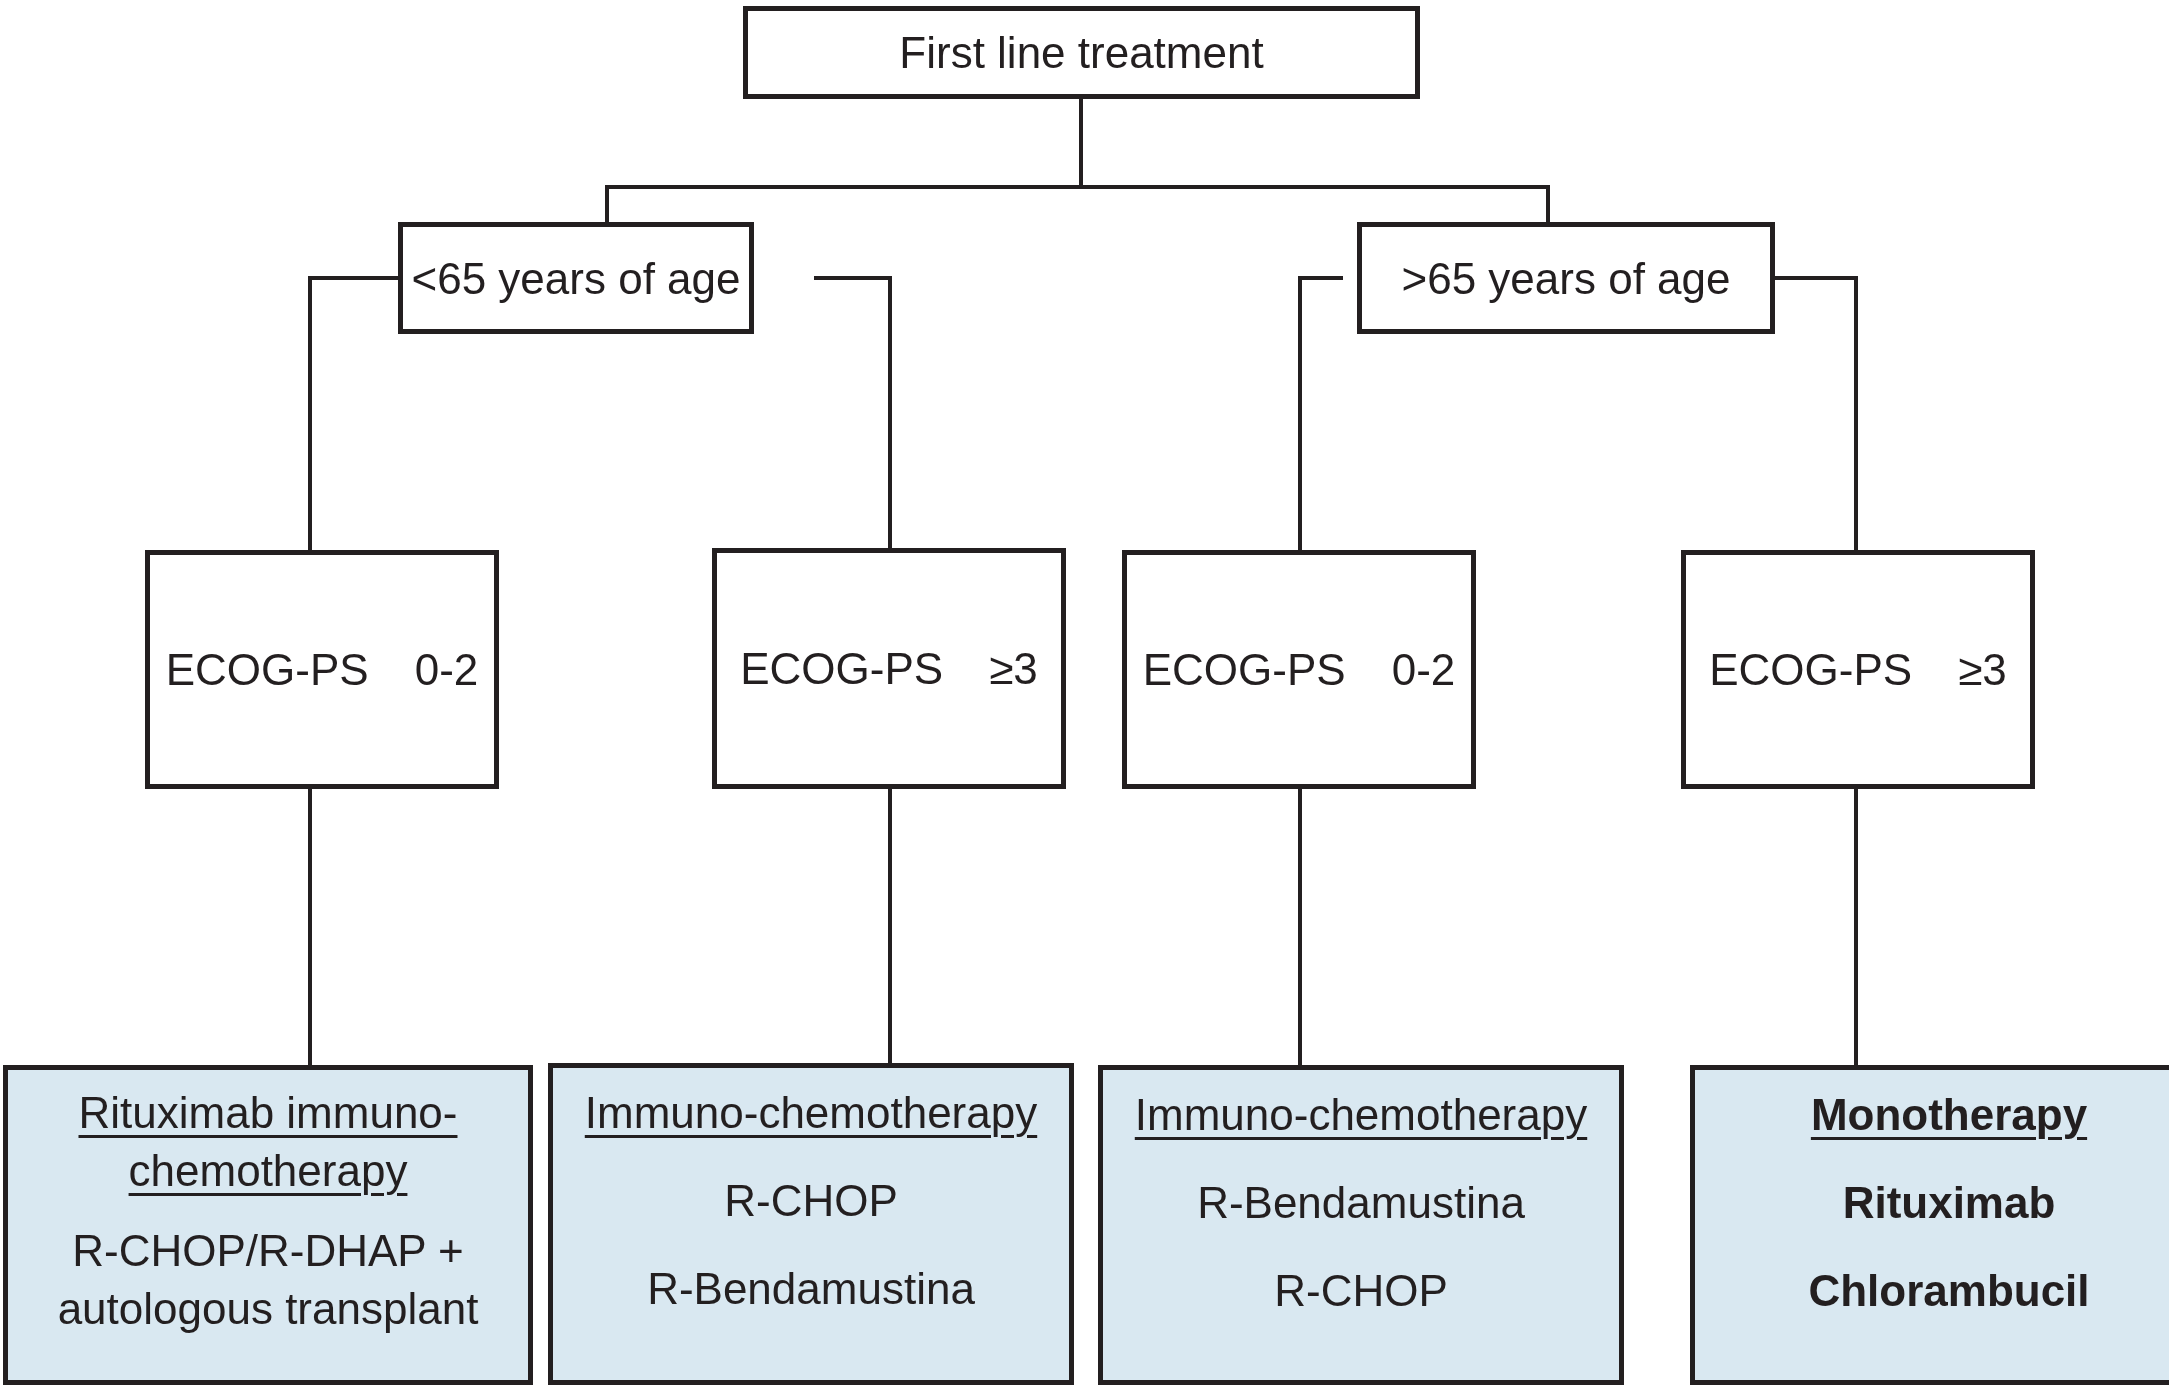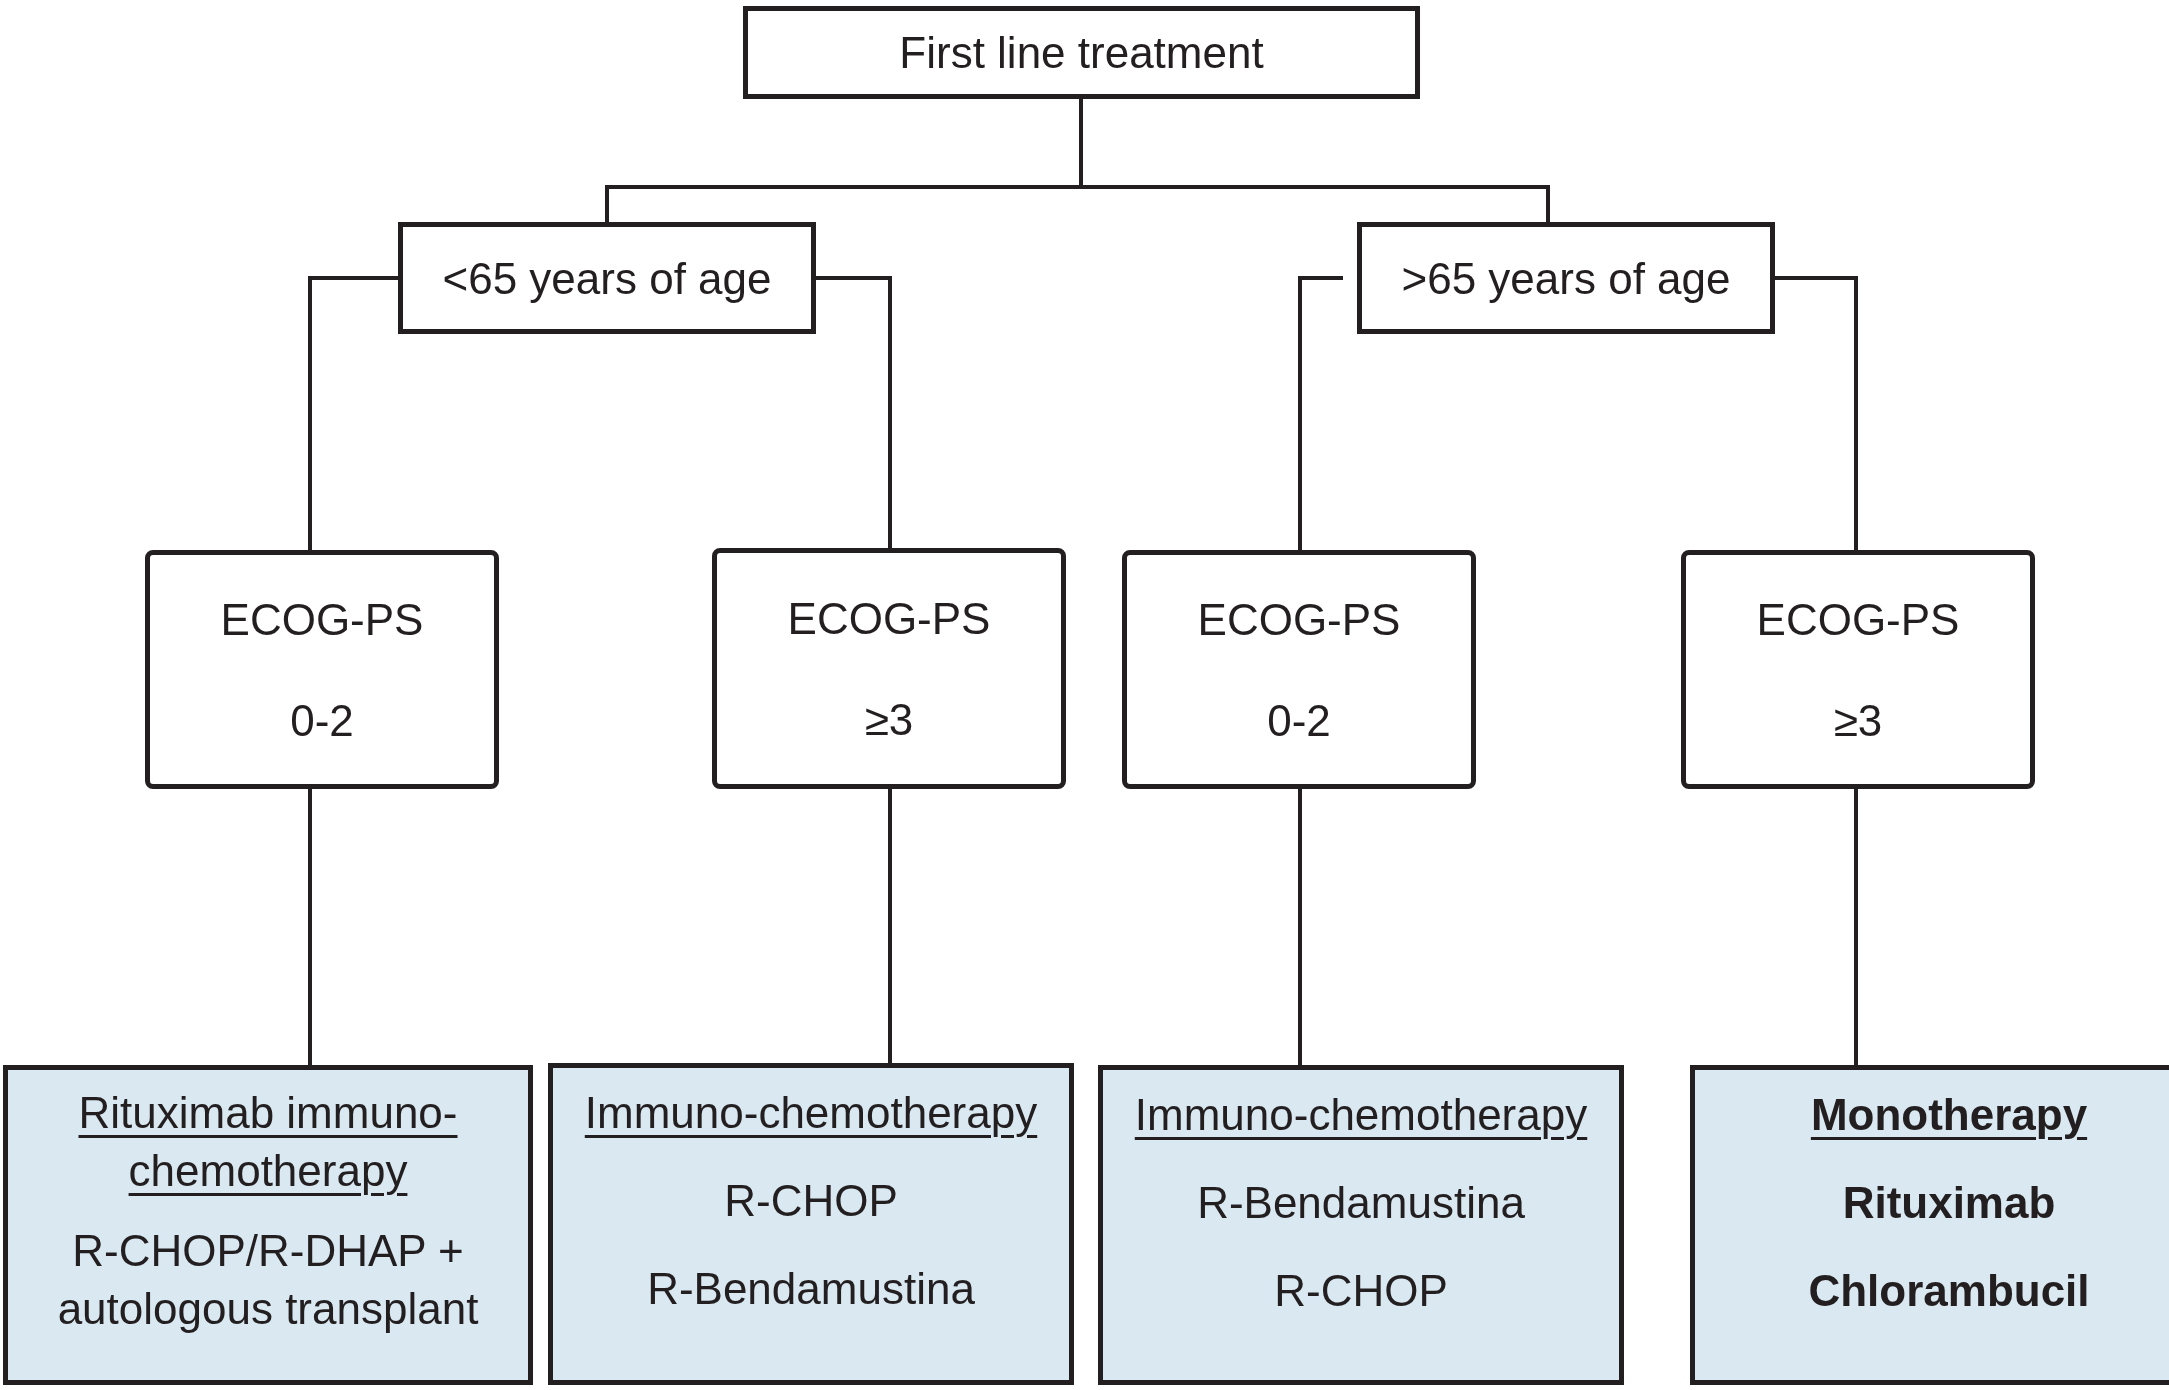--- a/index.html
+++ b/index.html
@@ -32,23 +32,21 @@
     background: var(--decision-fill, #ffffff);
     display: flex;
     align-items: center;
     justify-content: center;
     text-align: center;
     font-size: 44px;
     line-height: 1.25;
   }
   .box.decision { background: var(--decision-fill, #ffffff); }
   .box.ecog {
-    flex-direction: column;
     gap: 46px;
-    border-radius: 8px;
   }
   .box.treatment {
     background: var(--treatment-fill, #d9e8f1);
     flex-direction: column;
     justify-content: flex-start;
     align-items: center;
     padding: 16px 18px 0 18px;
     gap: 30px;
   }
   .box.treatment.tight { gap: 22px; padding-top: 14px; }
@@ -87,21 +85,21 @@
 
   <div class="conn v" style="left:308px; top:787px; height:280px;"></div>
   <div class="conn v" style="left:888px; top:787px; height:280px;"></div>
   <div class="conn v" style="left:1298px; top:787px; height:280px;"></div>
   <div class="conn v" style="left:1854px; top:787px; height:280px;"></div>
 
   <div class="box decision" style="left:743px; top:6px; width:677px; height:93px;">
     <span>First line treatment</span>
   </div>
 
-  <div class="box decision" style="left:398px; top:222px; width:418px; height:112px;">
+  <div class="box decision" style="left:398px; top:222px; width:356px; height:112px;">
     <span>&lt;65 years of age</span>
   </div>
 
   <div class="box decision" style="left:1341px; top:222px; width:418px; height:112px;margin-left:16px;">
     <span>&gt;65 years of age</span>
   </div>
 
   <div class="box decision ecog" style="left:145px; top:550px; width:354px; height:239px;">
     <span>ECOG-PS</span>
     <span>0-2</span>

